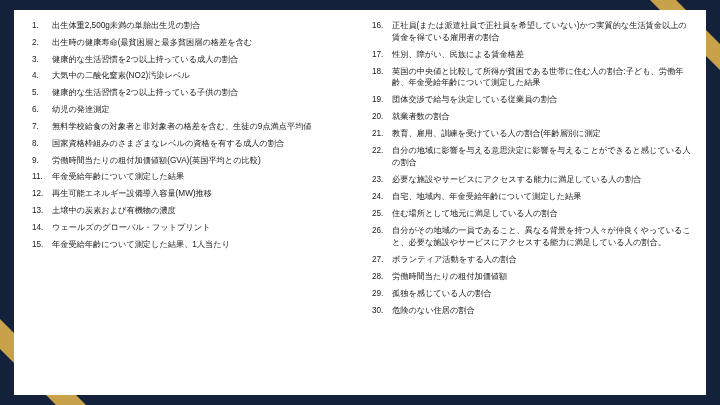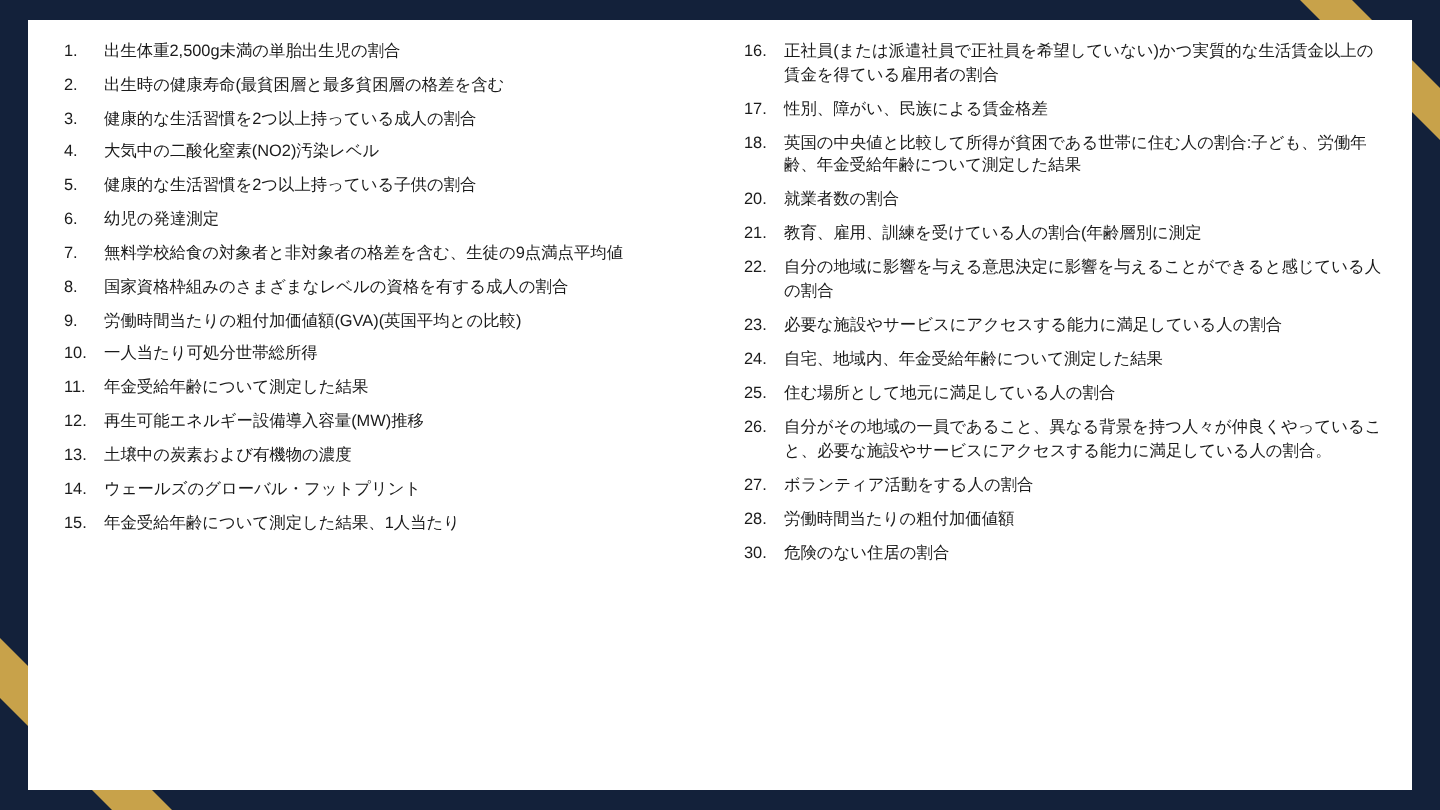--- a/index.html
+++ b/index.html
@@ -153,24 +153,20 @@
         </li>
         <li>
           <span class="num">8.</span>
           <span class="txt">国家資格枠組みのさまざまなレベルの資格を有する成人の割合</span>
         </li>
         <li>
           <span class="num">9.</span>
           <span class="txt">労働時間当たりの粗付加価値額(GVA)(英国平均との比較)</span>
         </li>
         <li>
-          <span class="num">10.</span>
-          <span class="txt">一人当たり可処分世帯総所得</span>
-        </li>
-        <li>
           <span class="num">11.</span>
           <span class="txt">年金受給年齢について測定した結果</span>
         </li>
         <li>
           <span class="num">12.</span>
           <span class="txt">再生可能エネルギー設備導入容量(MW)推移</span>
         </li>
         <li>
           <span class="num">13.</span>
           <span class="txt">土壌中の炭素および有機物の濃度</span>
@@ -194,20 +190,24 @@
         </li>
         <li>
           <span class="num">17.</span>
           <span class="txt">性別、障がい、民族による賃金格差</span>
         </li>
         <li>
           <span class="num">18.</span>
           <span class="txt">英国の中央値と比較して所得が貧困である世帯に住む人の割合:子ども、労働年齢、年金受給年齢について測定した結果</span>
         </li>
         <li>
+          <span class="num">19.</span>
+          <span class="txt">団体交渉で給与を決定している従業員の割合</span>
+        </li>
+        <li>
           <span class="num">20.</span>
           <span class="txt">就業者数の割合</span>
         </li>
         <li>
           <span class="num">21.</span>
           <span class="txt">教育、雇用、訓練を受けている人の割合(年齢層別に測定</span>
         </li>
         <li>
           <span class="num">22.</span>
           <span class="txt">自分の地域に影響を与える意思決定に影響を与えることができると感じている人の割合</span>
@@ -230,20 +230,24 @@
         </li>
         <li>
           <span class="num">27.</span>
           <span class="txt">ボランティア活動をする人の割合</span>
         </li>
         <li>
           <span class="num">28.</span>
           <span class="txt">労働時間当たりの粗付加価値額</span>
         </li>
         <li>
+          <span class="num">29.</span>
+          <span class="txt">孤独を感じている人の割合</span>
+        </li>
+        <li>
           <span class="num">30.</span>
           <span class="txt">危険のない住居の割合</span>
         </li>
       </ul>
     </div>
 
   </div>
 </div>
 
 </body></html>

